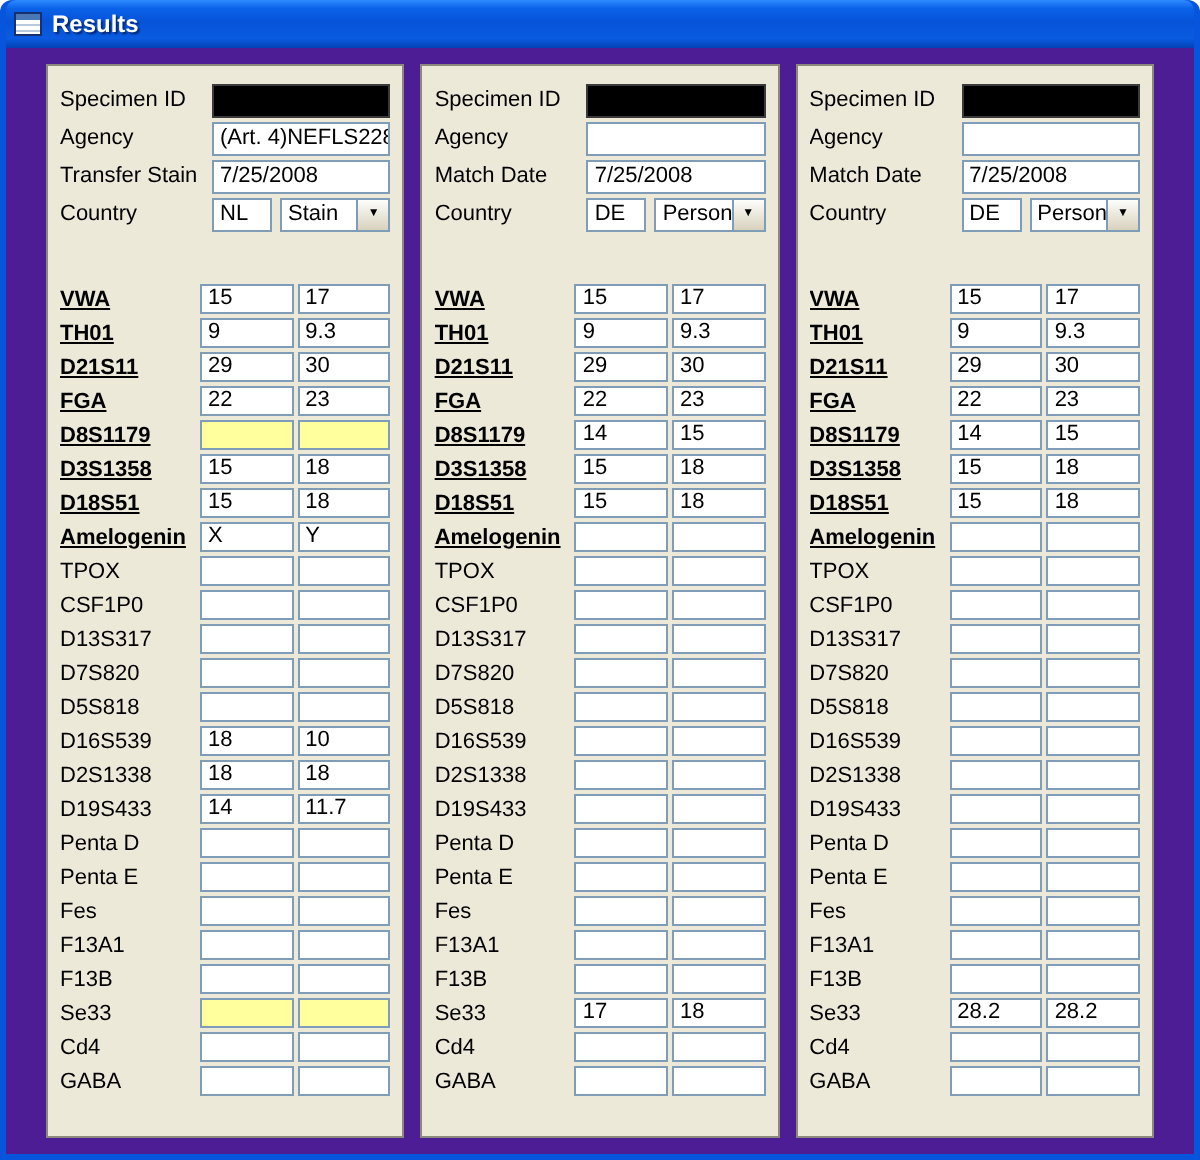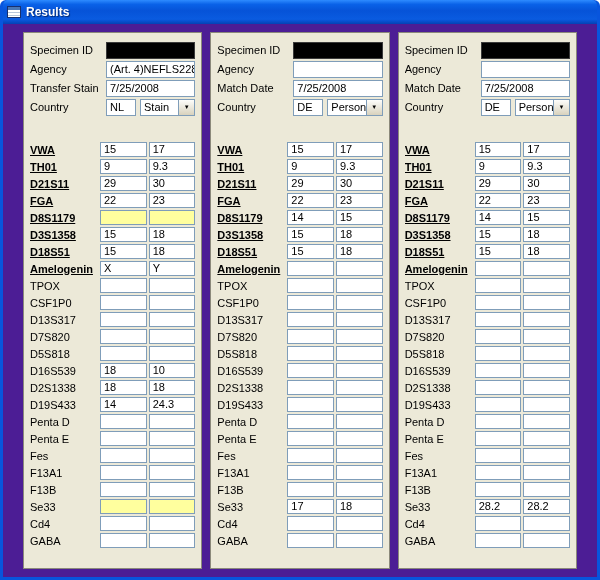--- a/index.html
+++ b/index.html
@@ -195,21 +195,21 @@
             <span class="field">10</span>
           </div>
           <div class="lrow">
             <span class="llabel">D2S1338</span>
             <span class="field">18</span>
             <span class="field">18</span>
           </div>
           <div class="lrow">
             <span class="llabel">D19S433</span>
             <span class="field">14</span>
-            <span class="field">24.3</span>
+            <span class="field">11.7</span>
           </div>
           <div class="lrow">
             <span class="llabel">Penta D</span>
             <span class="field"></span>
             <span class="field"></span>
           </div>
           <div class="lrow">
             <span class="llabel">Penta E</span>
             <span class="field"></span>
             <span class="field"></span>

